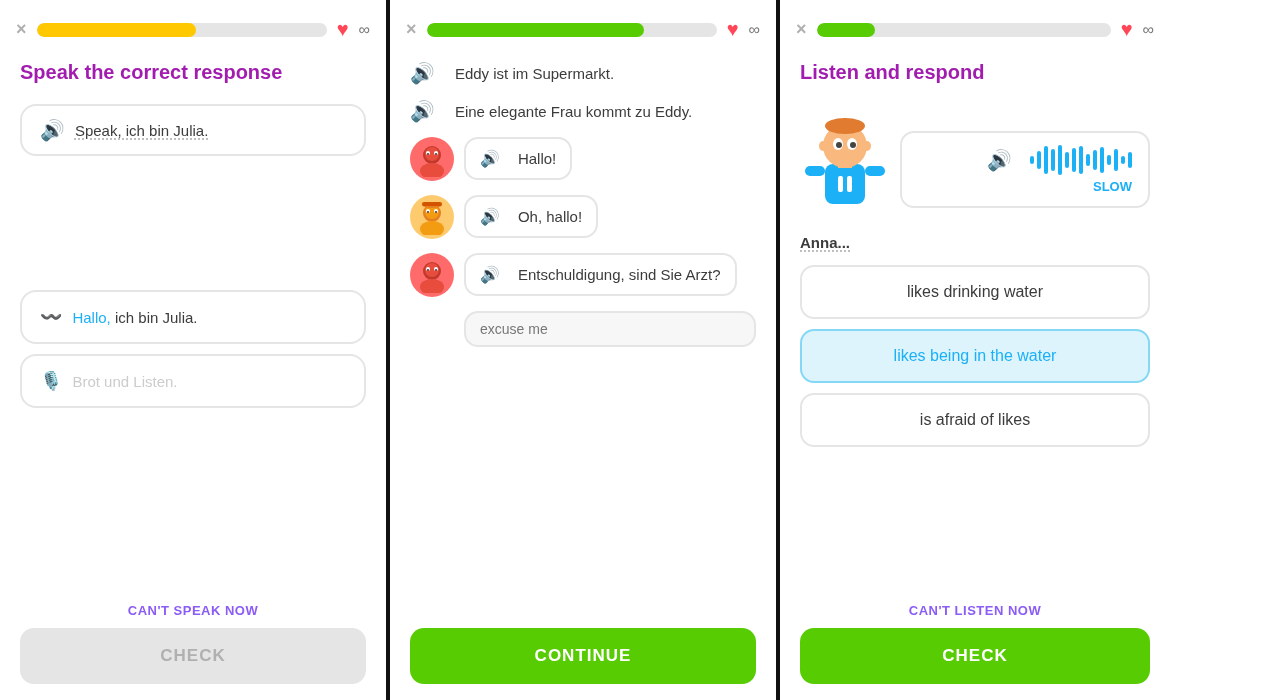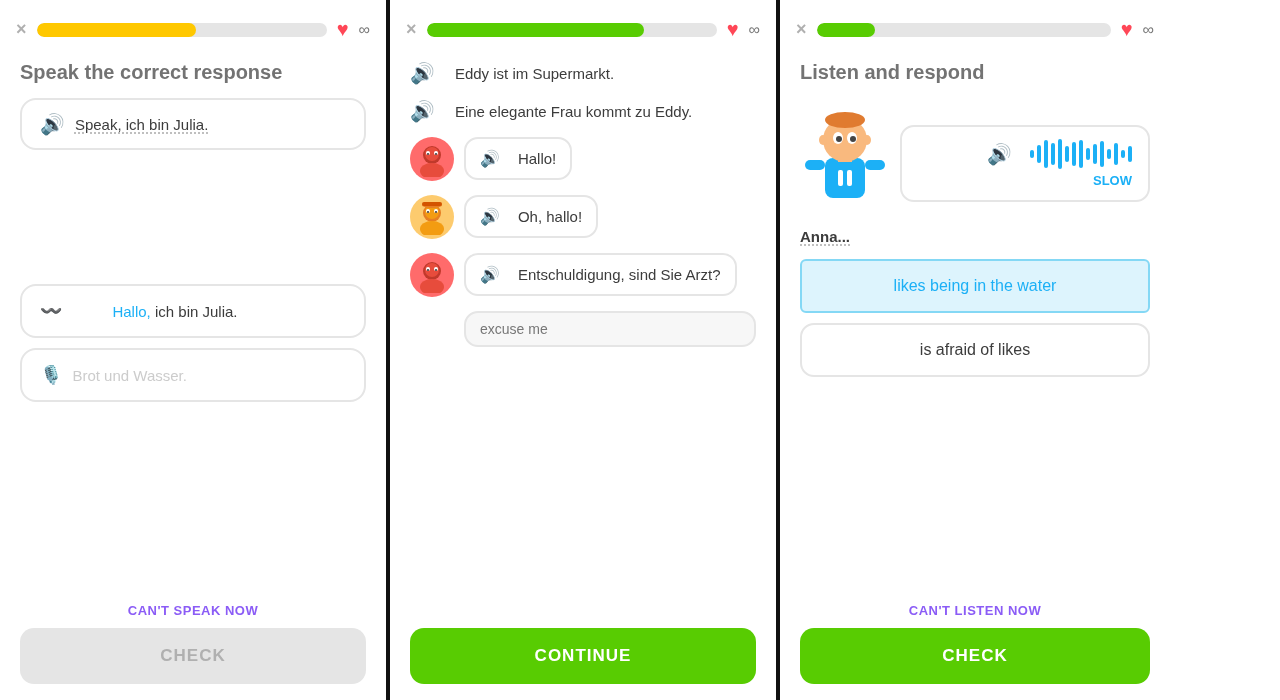--- a/index.html
+++ b/index.html
@@ -63,22 +63,22 @@
     
     .panel-content {
       flex: 1;
       padding: 10px 20px 10px;
       overflow-y: auto;
     }
 
     .panel-title {
       font-size: 20px;
       font-weight: 800;
-      color: #737373;
-      margin-bottom: 14px;
+      color: #a21caf;
+      margin-bottom: 20px;
     }
 
     
     .audio-bubble {
       display: flex;
       align-items: center;
       background: #fff;
       border: 2px solid #e5e5e5;
       border-radius: 16px;
       padding: 12px 18px;
@@ -166,21 +166,20 @@
       font-size: 15px;
       color: #3c3c3c;
     }
     .wave-icon {
       color: #1cb0f6;
       font-size: 18px;
       flex-shrink: 0;
     }
     .highlight-word {
       color: #1cb0f6;
-      margin-left: 40px;
     }
     .speech-input-area {
       background: #fff;
       border: 2px solid #e5e5e5;
       border-radius: 16px;
       padding: 14px 18px;
       display: flex;
       align-items: center;
       gap: 10px;
       color: #aaa;
@@ -229,21 +228,20 @@
       text-align: center;
       font-size: 16px;
       color: #3c3c3c;
       margin-bottom: 10px;
       cursor: pointer;
     }
     .answer-option.selected {
       background: #ddf4fd;
       border-color: #84d8f5;
       color: #1cb0f6;
-      border-radius: 6px;
     }
 
     
     .panel-footer {
       padding: 10px 20px 16px;
       display: flex;
       flex-direction: column;
       align-items: center;
       gap: 10px;
     }
@@ -302,21 +300,21 @@
 
     <div class="speech-bubble-sent">
       <span class="wave-icon">〰️</span>
       <span>
         <span class="highlight-word">Hallo,</span><span> ich bin Julia.</span>
       </span>
     </div>
 
     <div class="speech-input-area">
       <span class="mic-icon">🎙️</span>
-      <span style="color:#ccc;">Brot und Wasser.</span>
+      <span style="color:#ccc;">Brot und Listen.</span>
     </div>
   </div>
 
   <div class="panel-footer">
     <button class="cant-speak-btn">CAN'T SPEAK NOW</button>
     <button class="main-btn btn-disabled">CHECK</button>
   </div>
 </div>
 
 <div class="panel">
@@ -471,20 +469,23 @@
             <div class="wave-bar" style="height:8px;"></div>
             <div class="wave-bar" style="height:16px;"></div>
           </div>
         </div>
         <div class="slow-label">SLOW</div>
       </div>
     </div>
 
     <div class="anna-label">Anna...</div>
 
+    <div class="answer-option">
+      <span>likes drinking water</span>
+    </div>
     <div class="answer-option selected">
       <span>likes being in the water</span>
     </div>
     <div class="answer-option">
       <span>is afraid of likes</span>
     </div>
   </div>
 
   <div class="panel-footer">
     <button class="cant-speak-btn">CAN'T LISTEN NOW</button>

